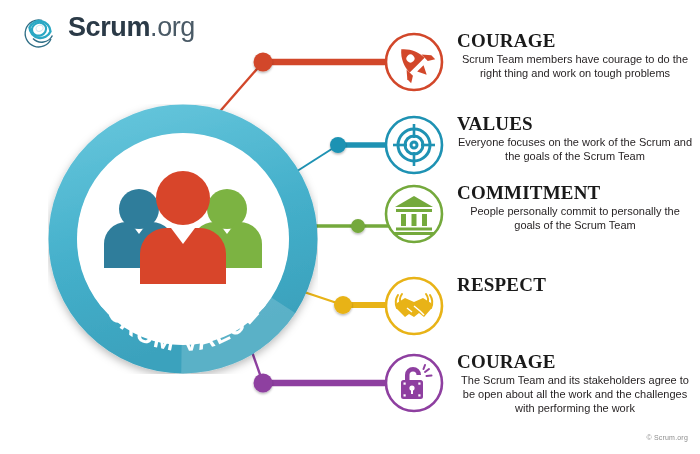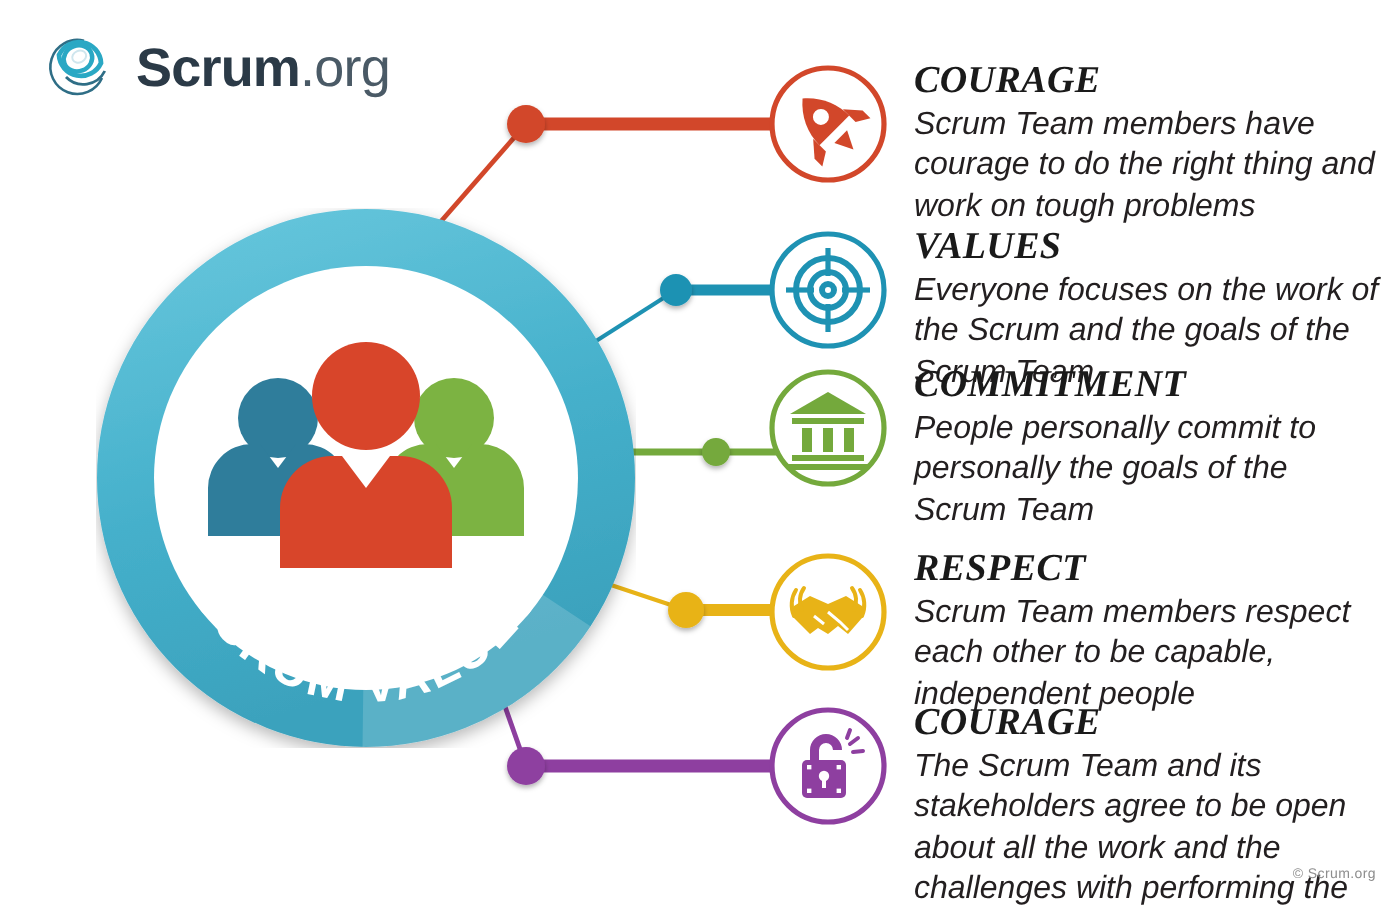--- a/index.html
+++ b/index.html
@@ -17,21 +17,21 @@
     background: #ffffff;
     overflow: hidden;
   }
 
   
   .logo {
     position: absolute;
     left: 20px;
     top: 14px;
     display: flex;
-    align-items: center;
+    align-items: flex-start;
     gap: 8px;
   }
   .logo-mark { width: 40px; height: 40px; display: block; }
   .logo-text {
     font-size: 27px;
     letter-spacing: -0.4px;
     color: #2b3a47;
     font-weight: bold;
     line-height: 1;
     white-space: nowrap;
@@ -66,21 +66,20 @@
     width: 700px;
     height: 454px;
   }
 
   
   .value-row {
     position: absolute;
     left: 383px;
     width: 310px;
     height: 66px;
-    font-style: italic;
   }
   .value-icon {
     position: absolute;
     left: 0;
     top: 0;
     width: 62px;
     height: 62px;
   }
   .value-icon svg { display: block; }
   .value-copy {
@@ -94,24 +93,25 @@
     font-weight: bold;
     font-size: 19px;
     letter-spacing: 0.2px;
     color: #1a1a1a;
     line-height: 1;
     margin: 0 0 3px 0;
     white-space: nowrap;
   }
   .value-desc {
     font-family: "Liberation Sans", sans-serif;
-    font-size: 16px;
+    font-size: 11px;
     line-height: 1.27;
     color: #231f20;
     margin: 0;
+    text-align: center;
   }
 
   
   .copyright {
     position: absolute;
     right: 12px;
     bottom: 13px;
     font-size: 7px;
     color: #8d8d8d;
     letter-spacing: 0.2px;
@@ -287,21 +287,20 @@
         <g stroke="#e8b317" stroke-width="2" fill="none" stroke-linecap="round">
           <path d="M15 20 a10 12 0 0 0 -1 13"></path>
           <path d="M19 19 a9 10 0 0 0 -1 11"></path>
           <path d="M47 20 a10 12 0 0 1 1 13"></path>
           <path d="M43 19 a9 10 0 0 1 1 11"></path>
         </g>
       </svg>
     </span>
     <div class="value-copy">
       <p class="value-title">RESPECT</p>
-      <p class="value-desc">Scrum Team members respect each other to be capable, independent people</p>
     </div>
   </div>
 
   <div class="value-row" style="top:352px;">
     <span class="value-icon">
       <svg width="62" height="62" viewBox="0 0 62 62">
         <circle cx="31" cy="31" r="28" fill="#ffffff" stroke="#8e3fa0" stroke-width="2.6"></circle>
         <g fill="#8e3fa0">
           <path d="M22 28 v-5 a8 8 0 0 1 16 0 h-4.5 a3.5 3.5 0 0 0 -7 0 v5 z"></path>
           <rect x="18" y="28" width="22" height="19" rx="2.5"></rect>

